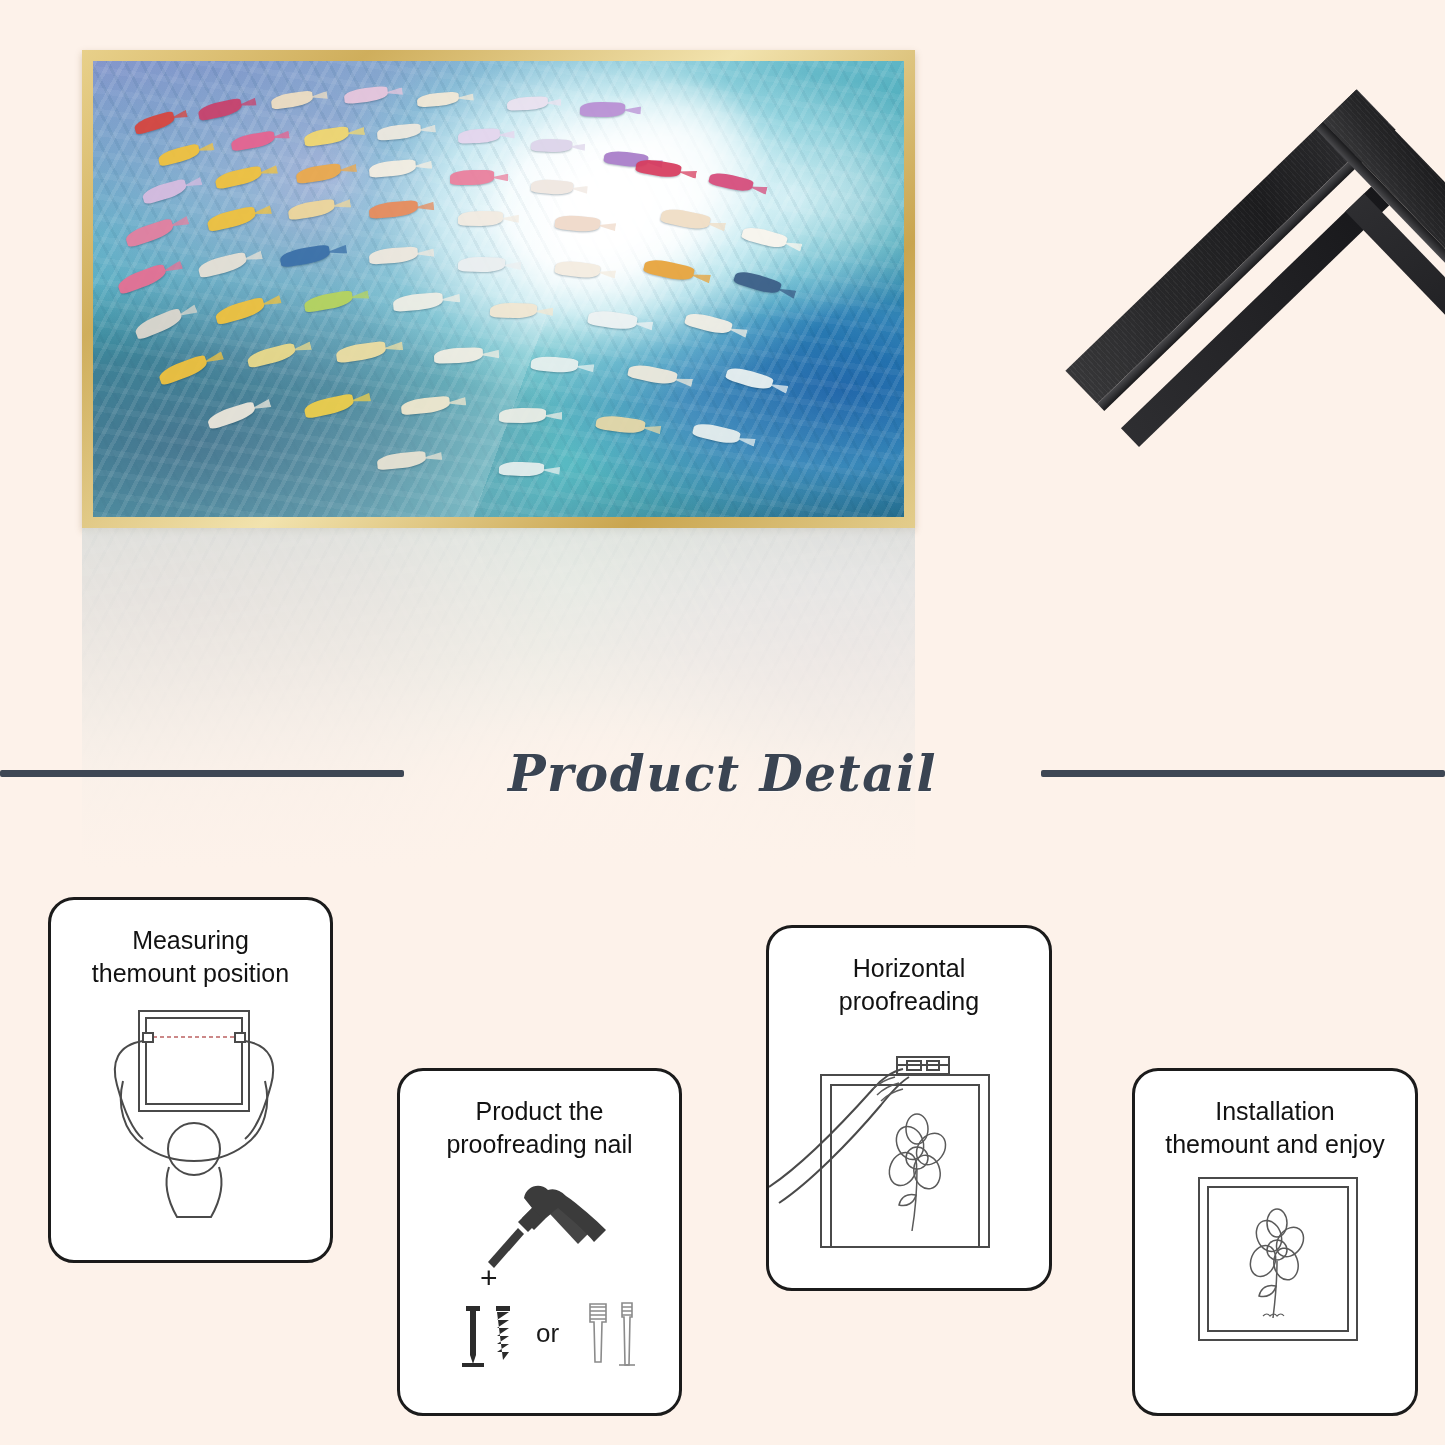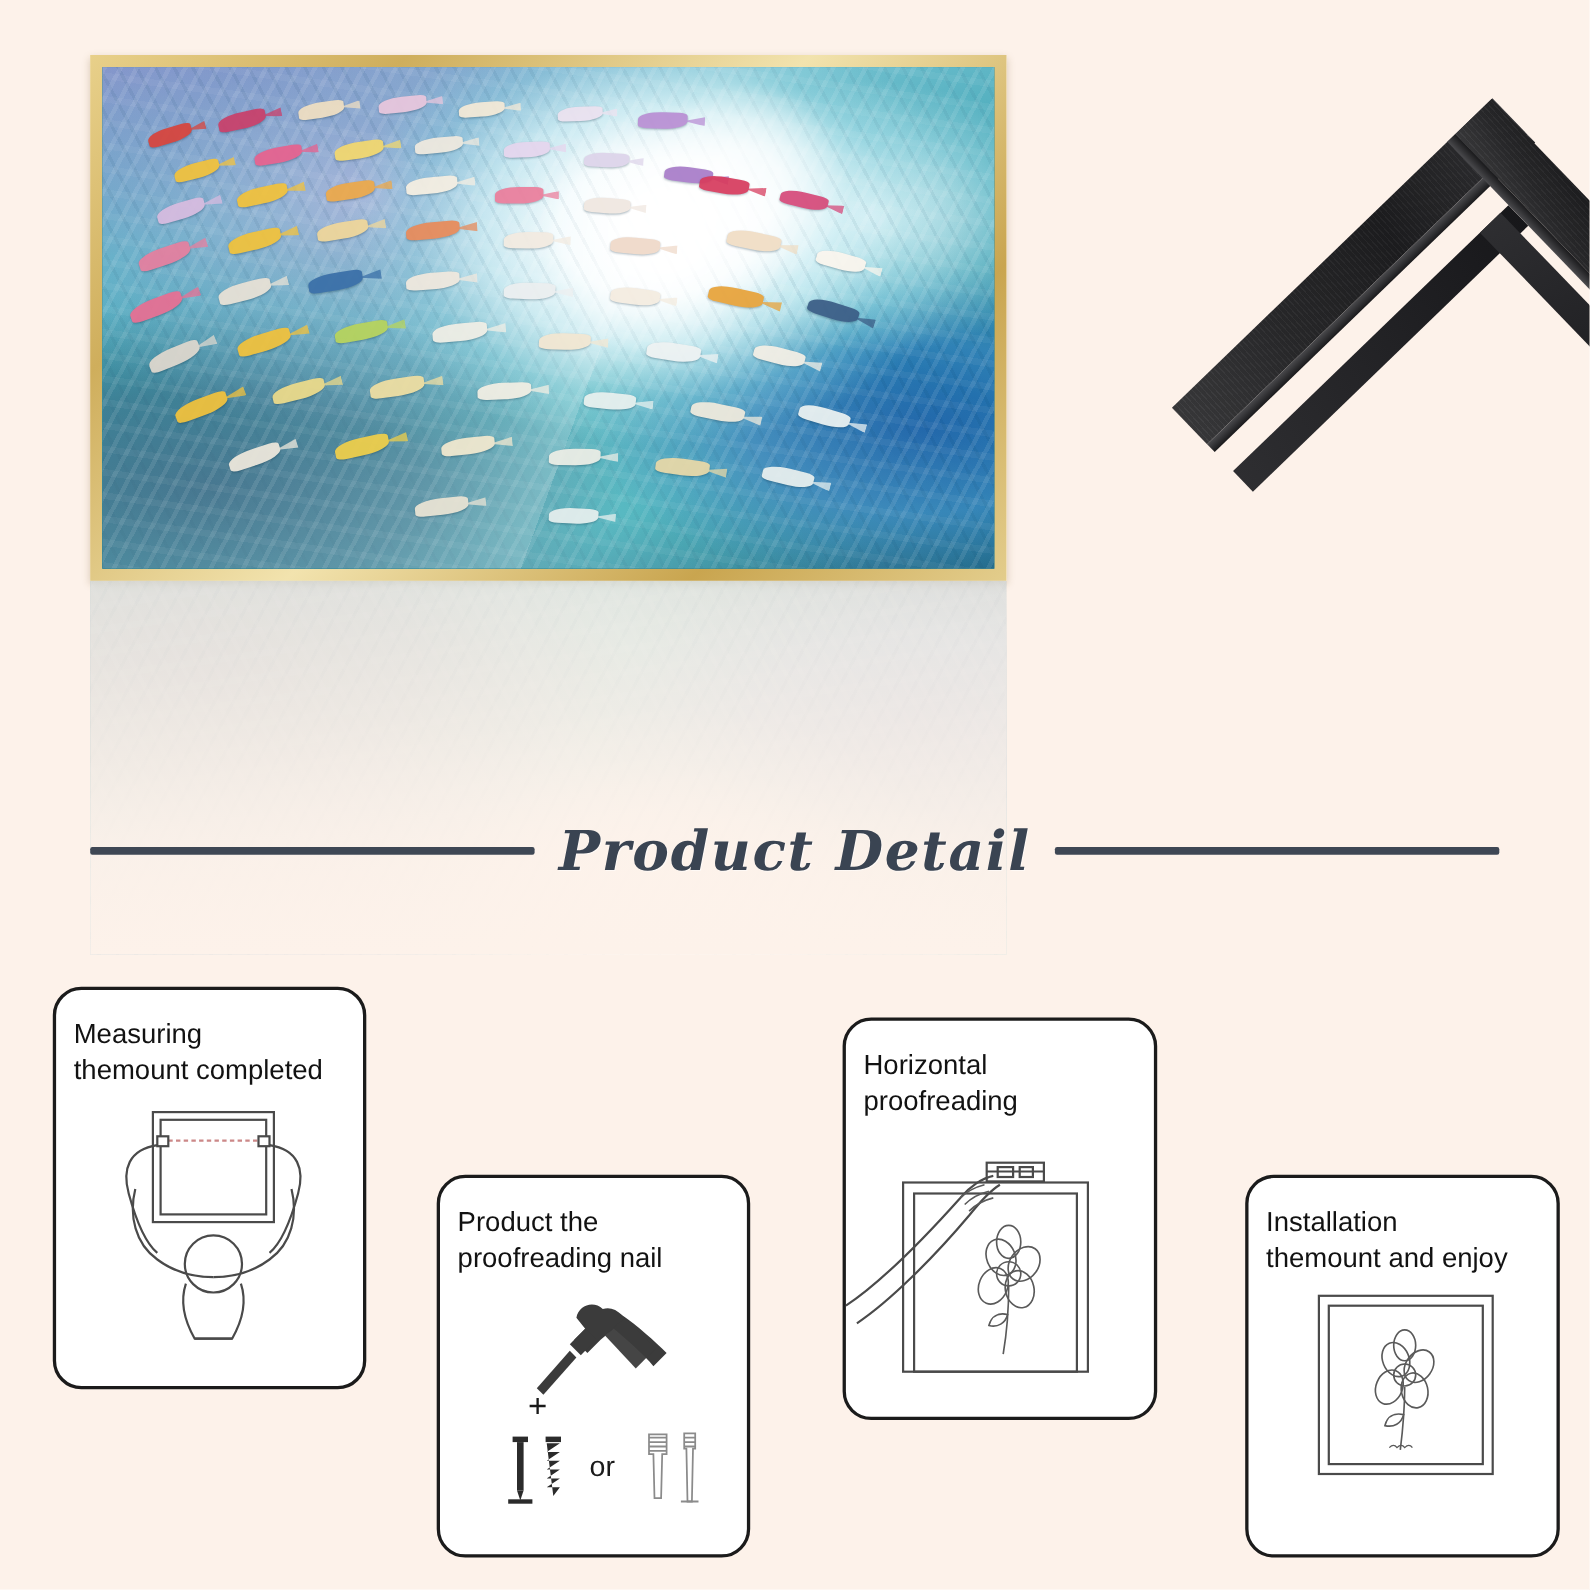--- a/index.html
+++ b/index.html
@@ -108,42 +108,42 @@
   #dim .label {
     position:absolute; left:0; top:12px;
     font-size:44px; font-weight:700; color:#111214;
     letter-spacing:-.5px; line-height:1;
   }
   #dim .arrow { position:absolute; left:102px; top:-10px; }
 
   
   #heading {
     position:absolute; left:0; top:740px; width:1445px; height:66px;
-    display:flex; align-items:center; justify-content:center;
+    display:flex; align-items:center; justify-content:space-between;
   }
   #heading .rule { height:7px; background:#3e4754; border-radius:2px; }
   #heading .rule-l { width:404px; margin-right:22px; }
   #heading .rule-r { width:404px; margin-left:22px; }
   #heading .title {
     font-family:"DejaVu Serif", serif;
     font-size:50px; font-weight:700; color:#3a4452;
     font-style:italic; letter-spacing:1.5px; white-space:nowrap;
     text-shadow: 1px 1px 0 rgba(255,255,255,.5);
   }
 
   
   .card {
     position:absolute;
     background:#fff;
     border:3px solid #1b1b1b;
     border-radius:26px;
     box-sizing:border-box;
   }
   .card .ctitle {
-    text-align:left;
+    text-align:center;
     font-size:25px; line-height:1.3; color:#121212;
     padding:24px 16px 0;
     font-weight:400;
   }
   .card .art { position:relative; width:100%; }
   #card1 { left:48px;   top:897px;  width:285px; height:366px; }
   #card2 { left:397px;  top:1068px; width:285px; height:348px; }
   #card3 { left:766px;  top:897px;  width:286px; height:366px;margin-top:28px; }
   #card4 { left:1132px; top:1068px; width:286px; height:348px; }
 
@@ -258,21 +258,21 @@
 
   <div id="heading">
     <div class="rule rule-l"></div>
     <div class="title">Product Detail</div>
     <div class="rule rule-r"></div>
   </div>
 
   <div class="card" id="card1">
     <div class="ctitle">
       <div>Measuring</div>
-      <div>themount completed</div>
+      <div>themount position</div>
     </div>
     <div class="art">
       <svg width="285" height="250" viewBox="0 0 285 250">
         <g class="lineart">
           <rect x="88" y="22" width="110" height="100"></rect>
           <rect x="95" y="29" width="96" height="86"></rect>
           <line x1="95" y1="48" x2="191" y2="48" stroke-dasharray="4 3" stroke="#c88"></line>
           <rect x="92" y="44" width="10" height="9" fill="#fff"></rect>
           <rect x="184" y="44" width="10" height="9" fill="#fff"></rect>
           <path d="M92 52 C 66 56 60 74 66 96 C 72 118 80 140 92 150"></path>

